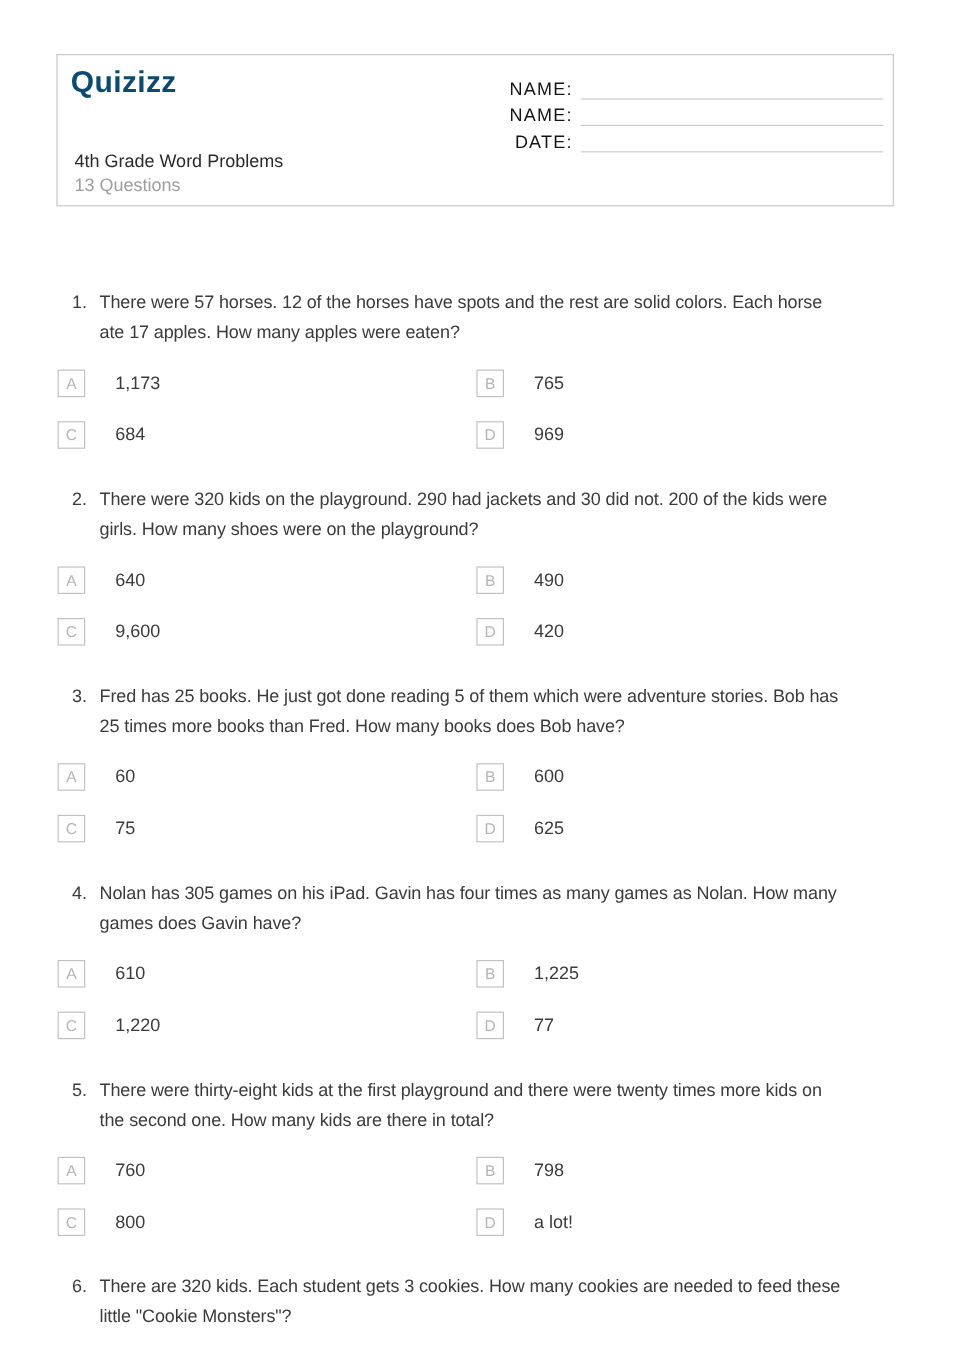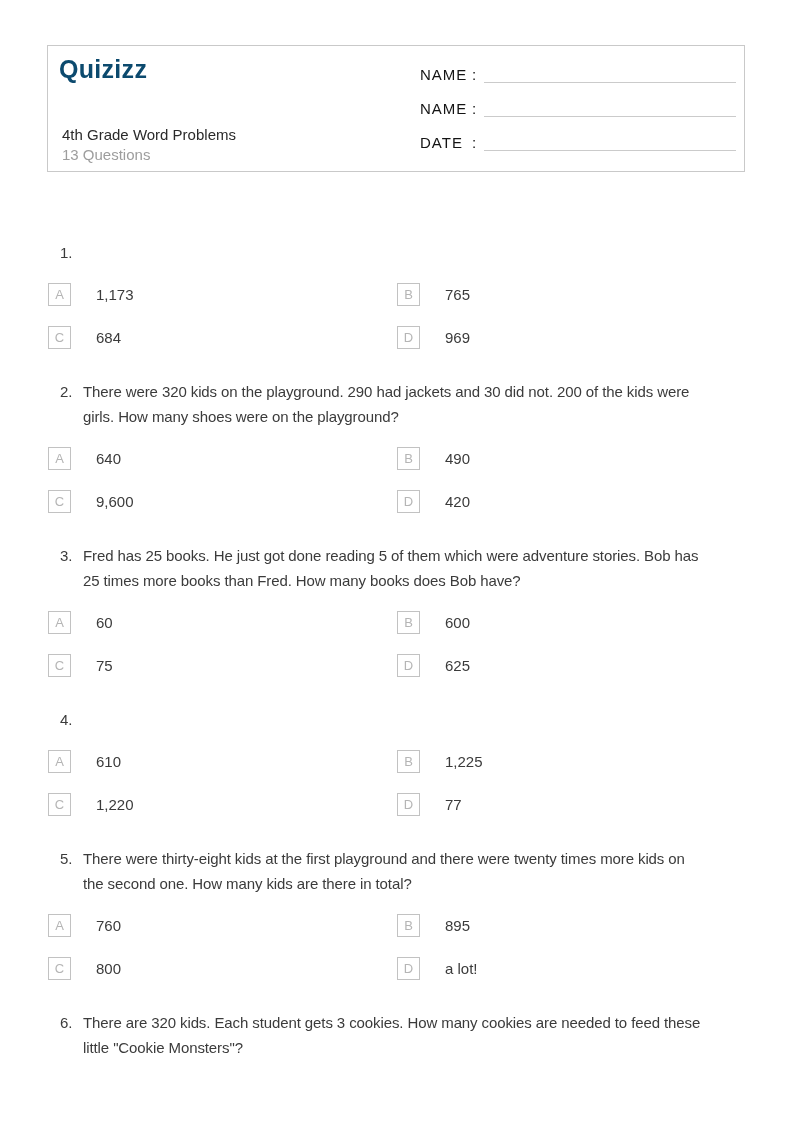--- a/index.html
+++ b/index.html
@@ -50,21 +50,21 @@
   .fields {
     position: absolute;
     left: 372px;
     top: 15px;
     width: 316px;
   }
   .field-row {
     display: flex;
     align-items: flex-end;
     height: 22px;
-    margin-bottom: 12px;
+    text-align: right;
   }
   .field-label {
     font-size: 15px;
     color: #141414;
     letter-spacing: 1px;
     width: 52px;
     flex: 0 0 auto;
   }
   .field-colon {
     font-size: 15px;
@@ -154,20 +154,21 @@
       <span class="field-line"></span>
     </div>
   </div>
 </div>
 
 <div class="questions">
 
   <div class="question">
     <div class="q-row">
       <span class="q-num">1.</span>
+      <p class="q-text">There were 57 horses. 12 of the horses have spots and the rest are solid colors. Each horse ate 17 apples. How many apples were eaten?</p>
     </div>
     <div class="options">
       <div class="option">
         <span class="opt-letter">A</span>
         <span class="opt-text">1,173</span>
       </div>
       <div class="option">
         <span class="opt-letter">B</span>
         <span class="opt-text">765</span>
       </div>
@@ -228,20 +229,21 @@
       <div class="option">
         <span class="opt-letter">D</span>
         <span class="opt-text">625</span>
       </div>
     </div>
   </div>
 
   <div class="question">
     <div class="q-row">
       <span class="q-num">4.</span>
+      <p class="q-text">Nolan has 305 games on his iPad. Gavin has four times as many games as Nolan. How many games does Gavin have?</p>
     </div>
     <div class="options">
       <div class="option">
         <span class="opt-letter">A</span>
         <span class="opt-text">610</span>
       </div>
       <div class="option">
         <span class="opt-letter">B</span>
         <span class="opt-text">1,225</span>
       </div>
@@ -261,21 +263,21 @@
       <span class="q-num">5.</span>
       <p class="q-text">There were thirty-eight kids at the first playground and there were twenty times more kids on the second one. How many kids are there in total?</p>
     </div>
     <div class="options">
       <div class="option">
         <span class="opt-letter">A</span>
         <span class="opt-text">760</span>
       </div>
       <div class="option">
         <span class="opt-letter">B</span>
-        <span class="opt-text">895</span>
+        <span class="opt-text">798</span>
       </div>
       <div class="option">
         <span class="opt-letter">C</span>
         <span class="opt-text">800</span>
       </div>
       <div class="option">
         <span class="opt-letter">D</span>
         <span class="opt-text">a lot!</span>
       </div>
     </div>

